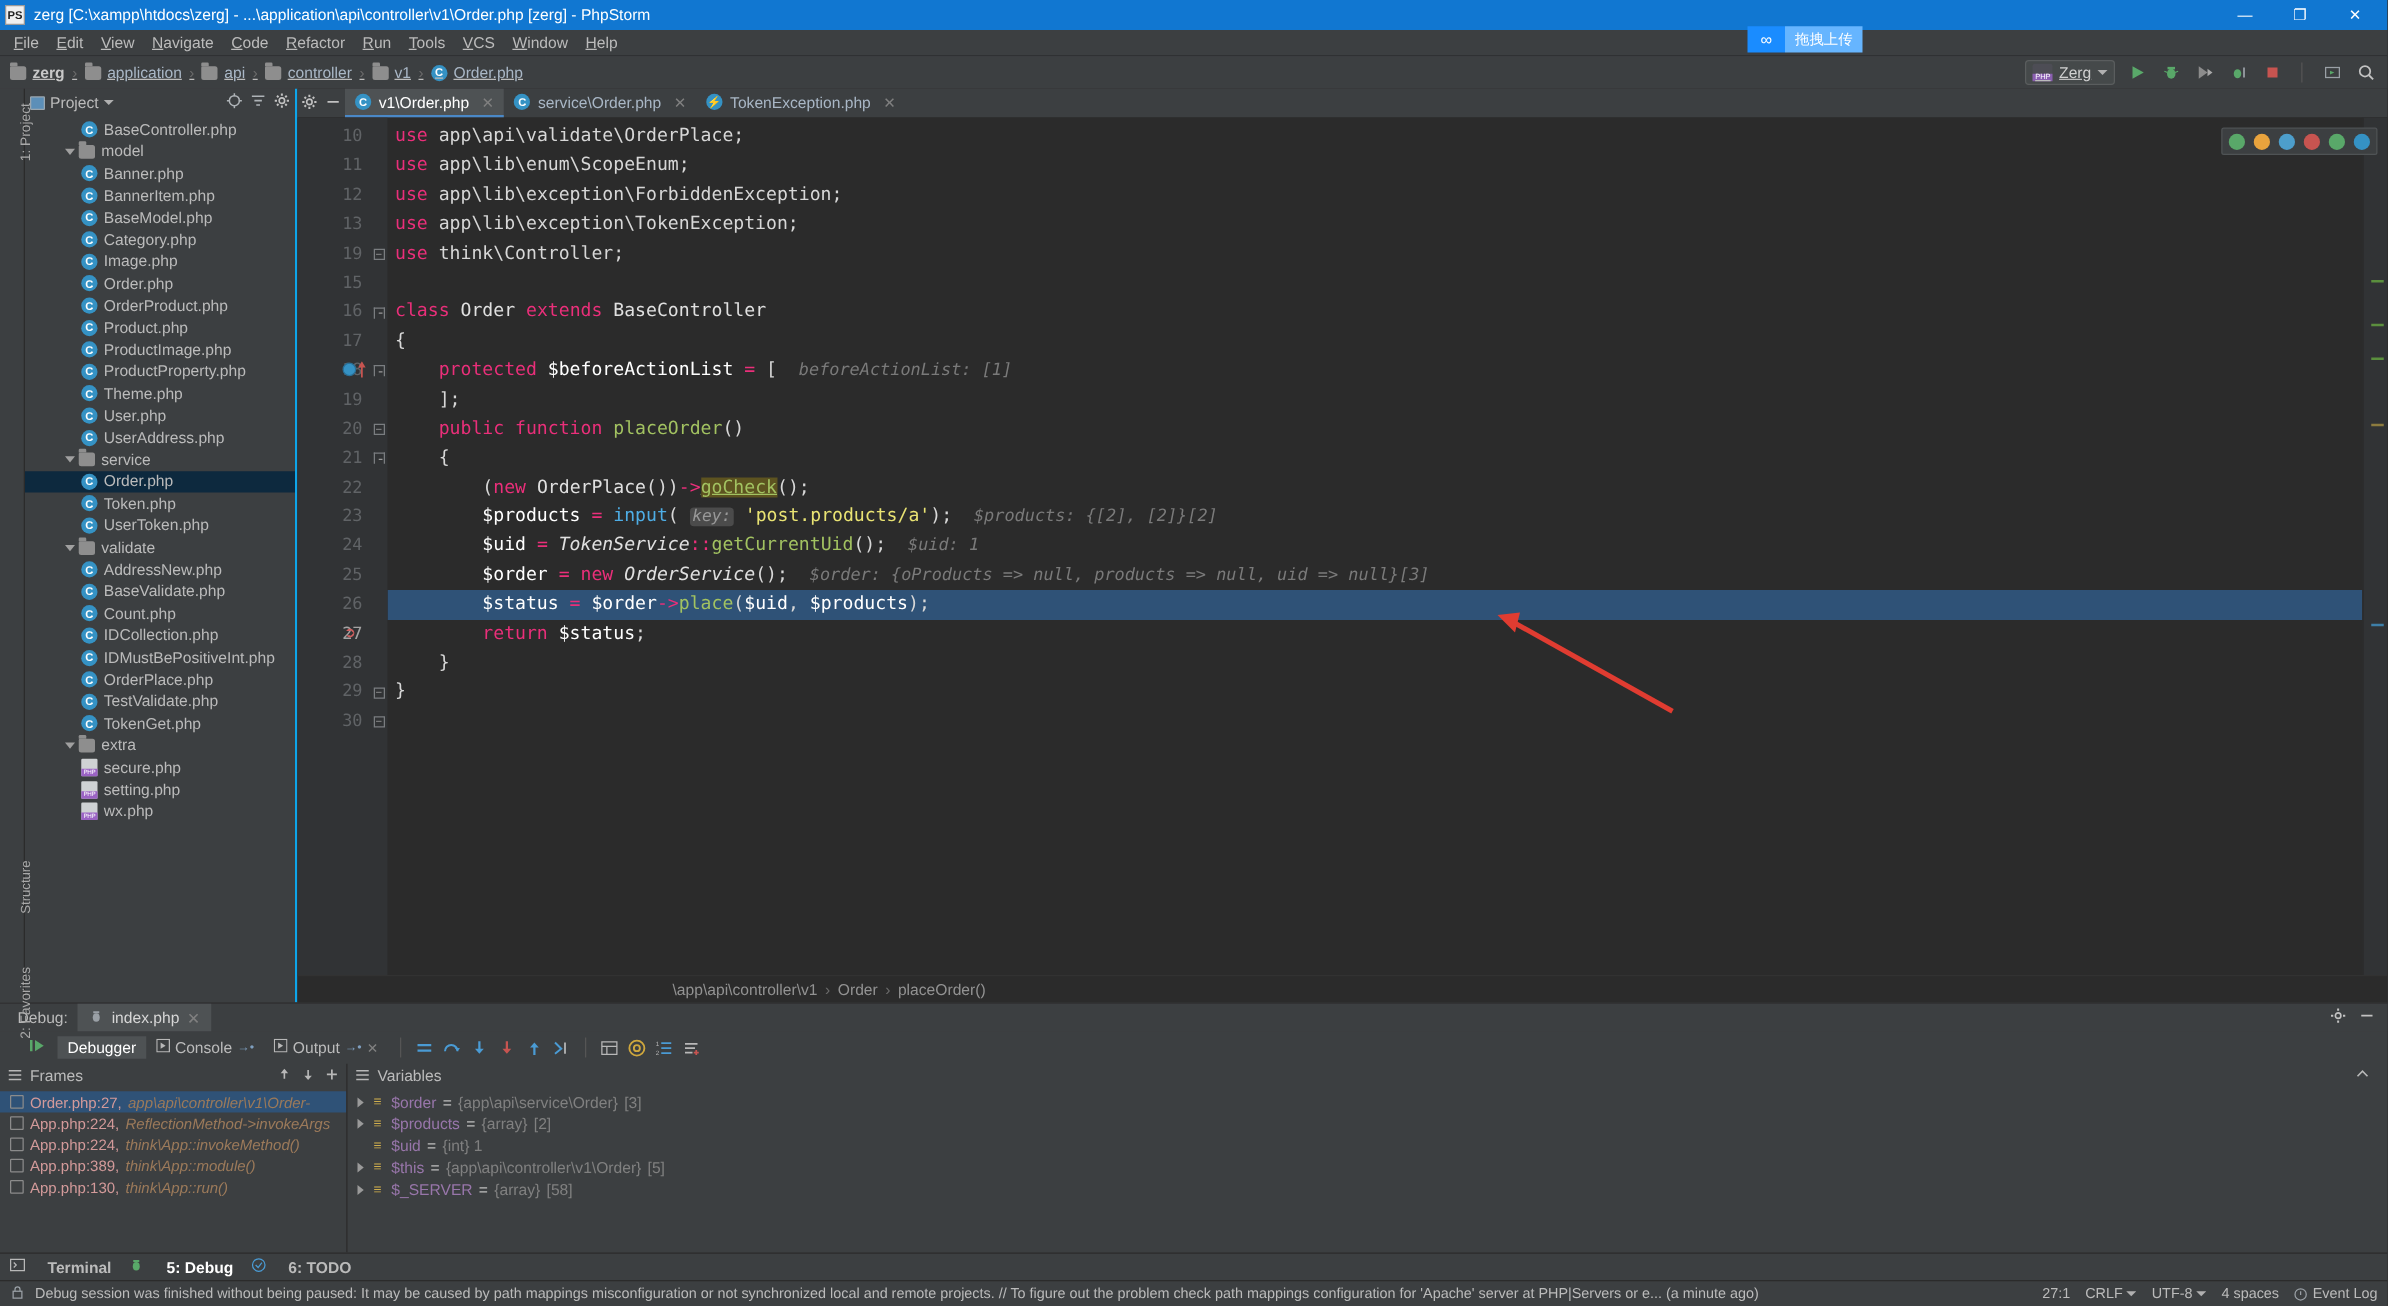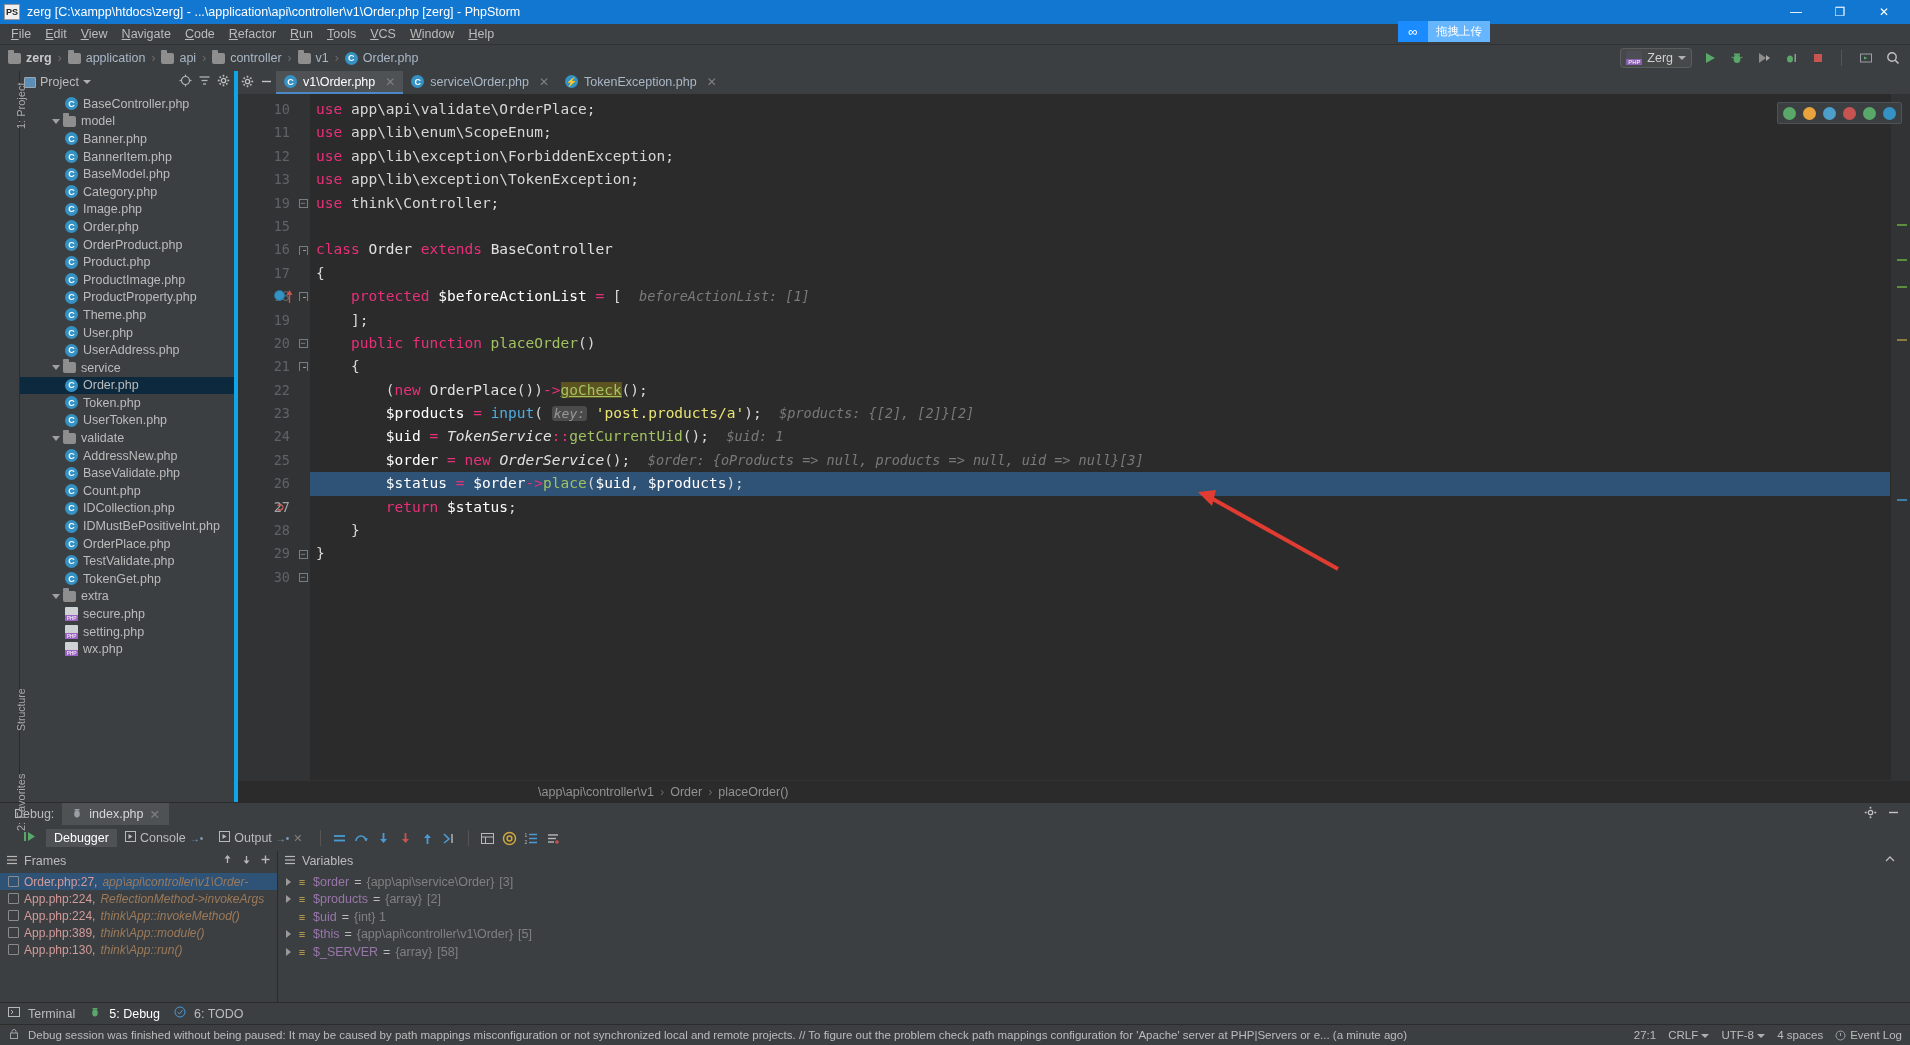--- a/index.html
+++ b/index.html
@@ -20,21 +20,21 @@
   .tb-buttons { margin-left:auto; display:flex; }
   .tb-btn { width:44px; height:24px; display:flex; align-items:center; justify-content:center; color:#fff; font-size:12px;}
 
   
   .menubar { height:21px; background:#3c3f41; display:flex; align-items:center; padding-left:4px; flex:none;
              border-bottom:1px solid #2f3133; }
   .menu-item { padding:0 7px; color:#bbbbbb; font-size:12.5px; }
   .menu-item u { text-decoration:underline; }
 
   
-  .navbar { height:26px; background:#3c3f41; display:flex; align-items:center; padding-left:8px; flex:none; }
+  .navbar { height:26px; background:#3c3f41; display:flex; align-items:center; padding-left:8px; flex:none;text-decoration:underline; }
   .crumb { display:flex; align-items:center; color:#a9b7c6; font-size:12.5px; }
   .crumb .sep { color:#6b6b6b; margin:0 6px; font-size:12px; }
   .crumb.bold span.lbl { font-weight:bold; color:#c8c8c8; }
   .folder-ic { width:13px; height:11px; background:#8e8e8e; border-radius:1px 2px 2px 2px; margin-right:5px;
                position:relative; }
   .folder-ic:before { content:""; position:absolute; top:-3px; left:0; width:6px; height:3px; background:#8e8e8e;
                       border-radius:1px 1px 0 0;}
   .php-class-ic { width:13px; height:13px; border-radius:50%; background:#3592c4; color:#fff; font-size:9px;
                   display:flex; align-items:center; justify-content:center; margin-right:5px; font-weight:bold;}
   .nav-right { margin-left:auto; display:flex; align-items:center; gap:8px; padding-right:8px; }
@@ -55,21 +55,21 @@
   .upload-tip .txt { background:#66b5ff; color:#ffffff; font-size:11.5px; padding:0 8px; height:21px;
                      display:flex; align-items:center; }
 
   
   .body { flex:1; display:flex; min-height:0; }
   .leftstrip { width:20px; background:#3c3f41; border-right:1px solid #2b2b2b; position:relative; flex:none; }
   .vtext { position:absolute; white-space:nowrap; transform:rotate(-90deg); transform-origin:left top;
            font-size:11px; color:#a9a9a9; }
 
   
-  .project { width:218px; background:#3c3f41; display:flex; flex-direction:column; flex:none; border-right:4px solid #0ea5e9;}
+  .project { width:218px; background:#3c3f41; display:flex; flex-direction:column; flex:none; border-right:2px solid #0ea5e9;}
   .proj-header { height:22px; display:flex; align-items:center; padding:0 4px; gap:4px; flex:none;}
   .proj-header .title { color:#bbb; font-size:12.5px; }
   .sq-ic { width:12px; height:11px; border:1.5px solid #9aa7b0; background:#5c8fb8; border-radius:1px; }
   .proj-tools { margin-left:auto; display:flex; align-items:center; gap:6px; }
   .tree { flex:1; overflow:hidden; padding-top:2px; font-size:12.5px; }
   .trow { height:17.6px; display:flex; align-items:center; white-space:nowrap; color:#bbbbbb; }
   .trow.sel { background:#0d293e; }
   .twist { width:11px; height:11px; margin-right:2px; display:flex; align-items:center; justify-content:center;}
   .twist i { width:0;height:0;border-left:4.5px solid transparent;border-right:4.5px solid transparent;
              border-top:5px solid #a0a0a0; font-style:normal; }
@@ -159,21 +159,21 @@
          border-left:5px solid #9a9a9a; flex:none; }
   .vicon { width:12px;height:12px; display:flex; align-items:center; justify-content:center; flex:none;
            color:#cfae4d; font-size:11px; }
   .vname { color:#9876aa; }
   .veq { color:#bbbbbb; }
   .dim { color:#808080; }
 
   
   .toolstrip { height:22px; background:#3c3f41; display:flex; align-items:center; gap:14px; padding-left:8px;
                flex:none; border-top:1px solid #2b2b2b; }
-  .ts-item { display:flex; align-items:center; gap:8px; font-size:12.5px; color:#bbbbbb; }
+  .ts-item { display:flex; align-items:center; gap:18px; font-size:12.5px; color:#bbbbbb;font-weight:bold; }
   .ts-item.active { color:#ffffff; }
 
   
   .statusbar { height:21px; background:#3c3f41; display:flex; align-items:center; gap:8px; padding:0 8px;
                flex:none; border-top:1px solid #2b2b2b; }
   .status-msg { color:#bbbbbb; font-size:11.5px; white-space:nowrap; overflow:hidden; }
   .status-right { margin-left:auto; display:flex; align-items:center; gap:12px; font-size:11.5px; color:#bbbbbb;}
 </style>
 </head>
 <body>

